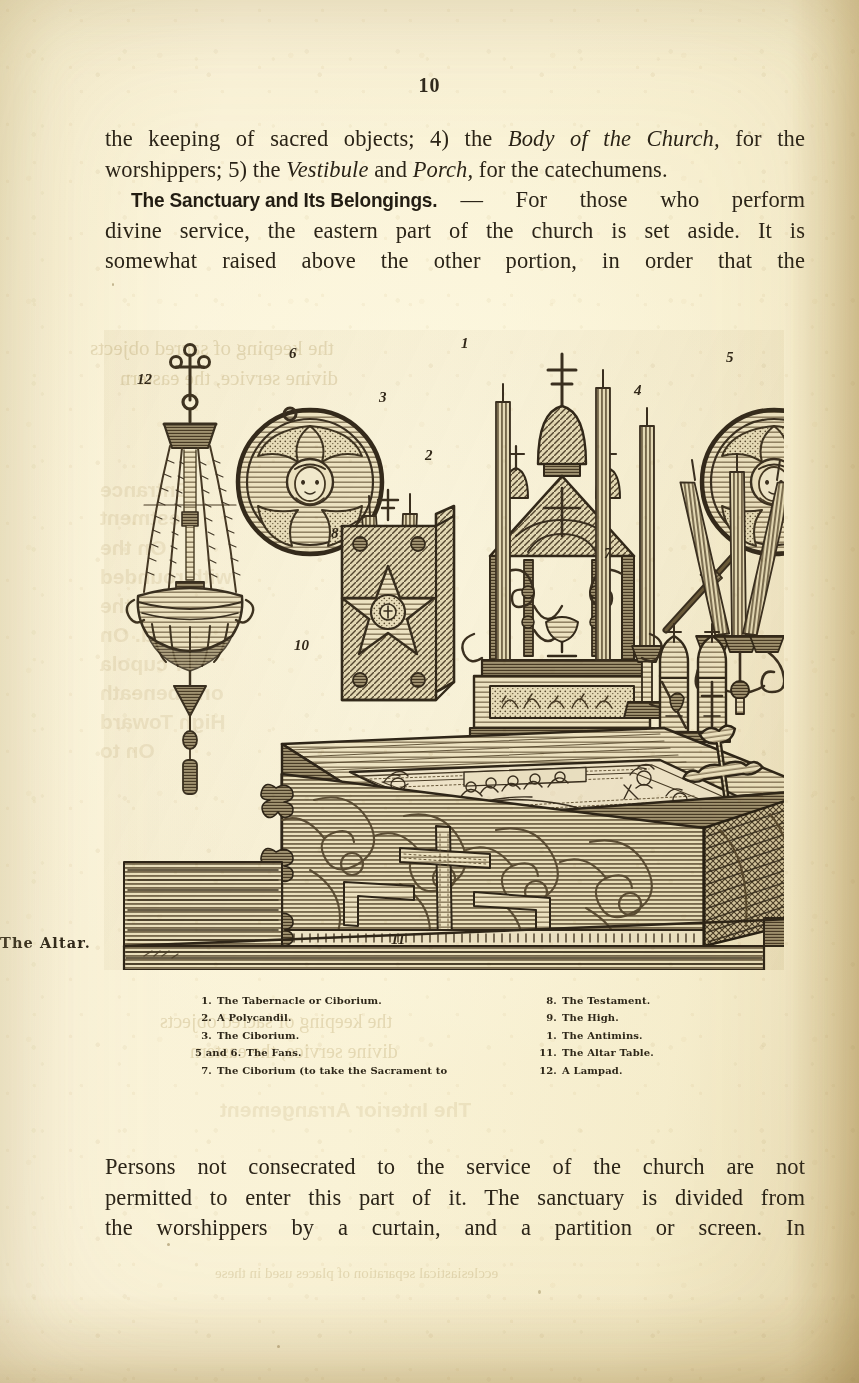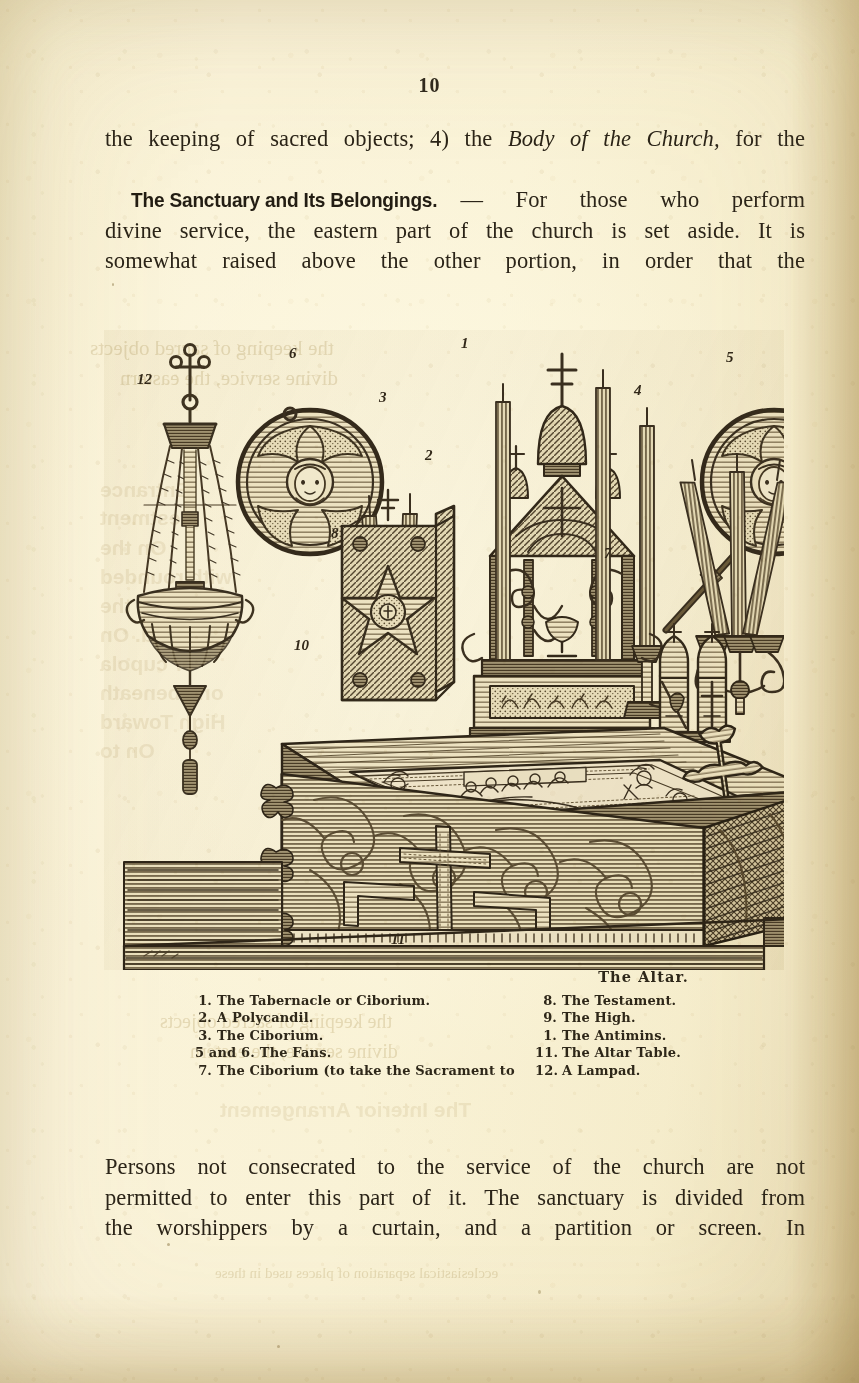--- a/index.html
+++ b/index.html
@@ -68,31 +68,31 @@
   
   .figwrap{position:absolute;left:104px;top:330px;width:680px;height:640px;}
   .figsvg{display:block;width:680px;height:640px;}
   .fig-aged{
     position:absolute;inset:0;pointer-events:none;
     background:linear-gradient(115deg, rgba(190,168,118,0.10), rgba(160,138,92,0.05) 45%, rgba(185,162,112,0.13));
     mix-blend-mode:multiply;
   }
 
   .caption-head{
-    position:absolute;left:0;top:968px;width:689px;text-align:right;
+    position:absolute;left:0;top:934px;width:689px;text-align:left;
   }
   .caption-head span{
     font-family:"DejaVu Serif", serif;
     font-size:14.5px;font-weight:700;color:#2e2719;
     letter-spacing:1.1px;
   }
   .legend{
     position:absolute;left:195px;top:992px;width:470px;
     font-family:"DejaVu Serif", serif;
-    color:#2e2719;font-size:13px;line-height:17.4px;
+    color:#2e2719;font-size:10px;line-height:17.4px;
     font-weight:700;
   }
   .legend .cols{position:relative;}
   .legend .colL{width:300px;}
   .legend .colR{position:absolute;left:340px;top:0;width:190px;}
   .legend .li{white-space:nowrap;letter-spacing:.15px;}
   .legend .num{display:inline-block;text-align:right;}
   .legend .colL .num{width:17px;margin-right:5px;}
   .legend .colR .num{width:22px;margin-right:5px;}
   .legend .cont{display:block;padding-left:48px;}
@@ -133,20 +133,23 @@
   <div class="ghost-b" style="left:100px;top:652px;font-size:21px;">or cupola</div>
   <div class="ghost-b" style="left:100px;top:681px;font-size:21px;">one beneath</div>
   <div class="ghost-b" style="left:100px;top:710px;font-size:21px;">High Toward</div>
   <div class="ghost-b" style="left:100px;top:739px;font-size:21px;">On to</div>
 
   <div class="folio">10</div>
 
   <div class="body-col" style="top:124px;">
     <div class="para">
       <span>the keeping of sacred objects;  4) the </span><i>Body of the Church,</i><span> for the</span>
+    </div>
+    <div class="para" style="text-align-last:left;">
+      <span>worshippers;  5) the </span><i>Vestibule</i><span> and </span><i>Porch,</i><span> for the catechumens.</span>
     </div>
   </div>
 
   <div class="body-col" style="top:185px;">
     <div class="para">
       <span class="indent"></span><span class="run-head">The Sanctuary and Its Belongings.</span><span>— For those who perform</span>
     </div>
     <div class="para">divine service, the eastern part of the church is set aside.   It is</div>
     <div class="para">somewhat raised above the other portion, in order that the</div>
   </div>

